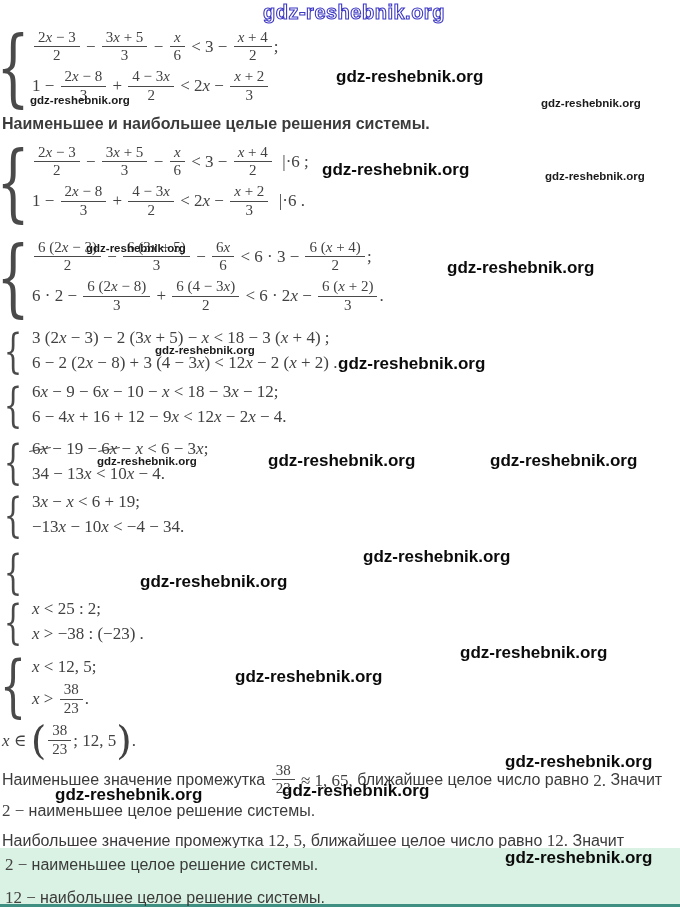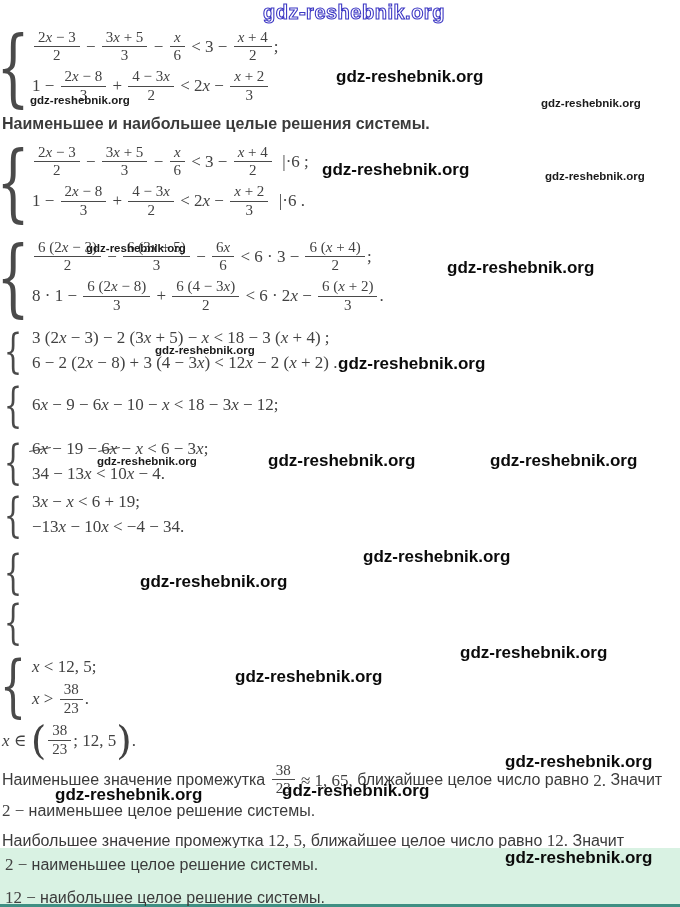--- a/index.html
+++ b/index.html
@@ -167,21 +167,21 @@
               <span class="d">6</span>
             </span>
             <span class="mt"> &lt; 6 · 3 − </span>
             <span class="frac">
               <span class="n">6 (<i>x</i> + 4)</span>
               <span class="d">2</span>
             </span>
             <span class="mt">;</span>
           </div>
           <div class="line">
-            <span class="mt">8 · 1 − </span>
+            <span class="mt">6 · 2 − </span>
             <span class="frac">
               <span class="n">6 (2<i>x</i> − 8)</span>
               <span class="d">3</span>
             </span>
             <span class="mt"> + </span>
             <span class="frac">
               <span class="n">6 (4 − 3<i>x</i>)</span>
               <span class="d">2</span>
             </span>
             <span class="mt"> &lt; 6 · 2<i>x</i> − </span>
@@ -202,20 +202,23 @@
           <div class="line">
             <span class="mt">6 − 2 (2<i>x</i> − 8) + 3 (4 − 3<i>x</i>) &lt; 12<i>x</i> − 2 (<i>x</i> + 2) .</span>
           </div>
         </div>
       </div>
     <div class="system" style="margin:7px 0 0 6px;">
         <span class="brace" style="font-size: 47px;">{</span>
         <div class="lines">
           <div class="line">
             <span class="mt">6<i>x</i> − 9 − 6<i>x</i> − 10 − <i>x</i> &lt; 18 − 3<i>x</i> − 12;</span>
+          </div>
+          <div class="line">
+            <span class="mt">6 − 4<i>x</i> + 16 + 12 − 9<i>x</i> &lt; 12<i>x</i> − 2<i>x</i> − 4.</span>
           </div>
         </div>
       </div>
     <div class="system" style="margin:10px 0 0 6px;">
         <span class="brace" style="font-size: 47px;">{</span>
         <div class="lines">
           <div class="line">
             <span class="mt st">6<i>x</i></span>
             <span class="mt"> − 19 − </span>
             <span class="mt st">6<i>x</i></span>
@@ -235,20 +238,28 @@
           <div class="line">
             <span class="mt">−13<i>x</i> − 10<i>x</i> &lt; −4 − 34.</span>
           </div>
         </div>
       </div>
     <div class="system" style="margin:10px 0 0 6px;">
         <span class="brace" style="font-size: 47px;">{</span>
       </div>
     <div class="system" style="margin:3px 0 0 6px;">
         <span class="brace" style="font-size: 47px;">{</span>
+        <div class="lines">
+          <div class="line">
+            <span class="mt"><i>x</i> &lt; 25 : 2;</span>
+          </div>
+          <div class="line">
+            <span class="mt"><i>x</i> &gt; −38 : (−23) .</span>
+          </div>
+        </div>
       </div>
     <div class="system" style="margin:8px 0 0 6px;">
         <span class="brace" style="font-size: 67px;">{</span>
         <div class="lines">
           <div class="line">
             <span class="mt"><i>x</i> &lt; 12, 5;</span>
           </div>
           <div class="line">
             <span class="mt"><i>x</i> &gt; </span>
             <span class="frac">

